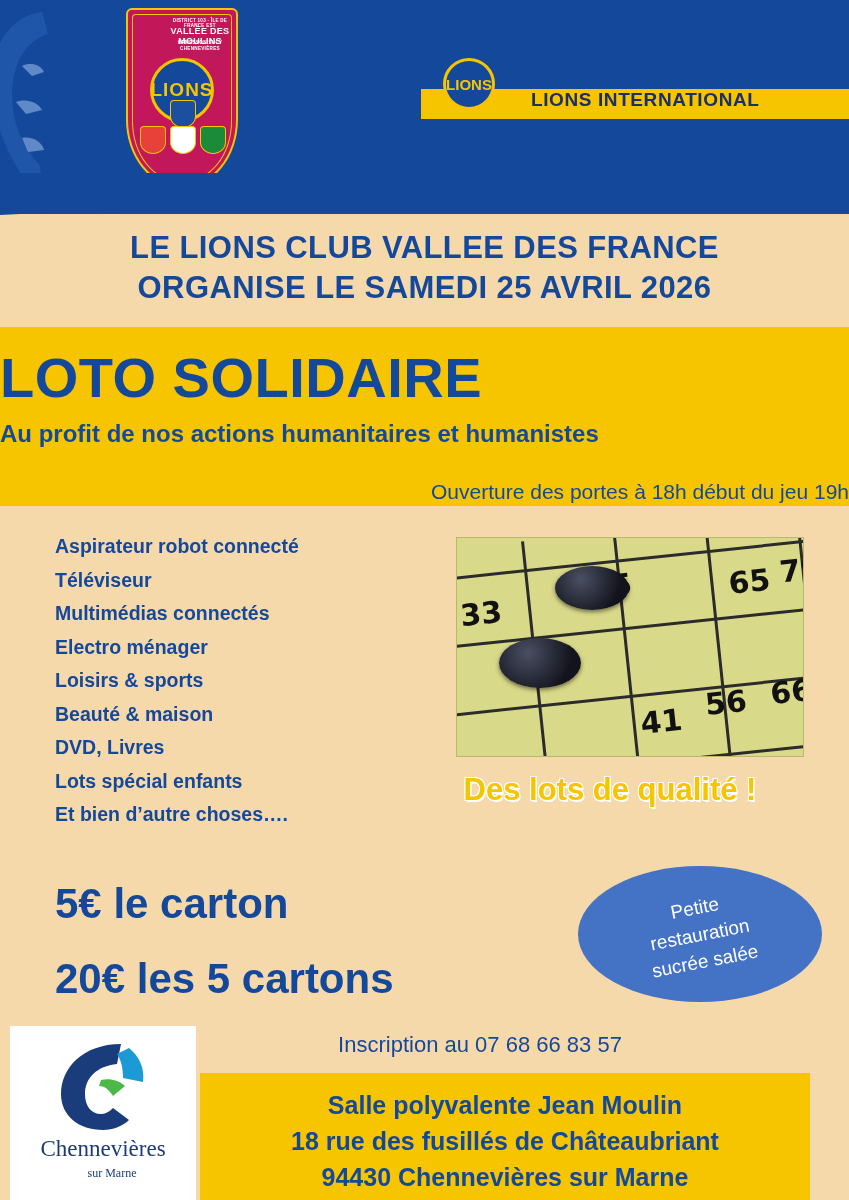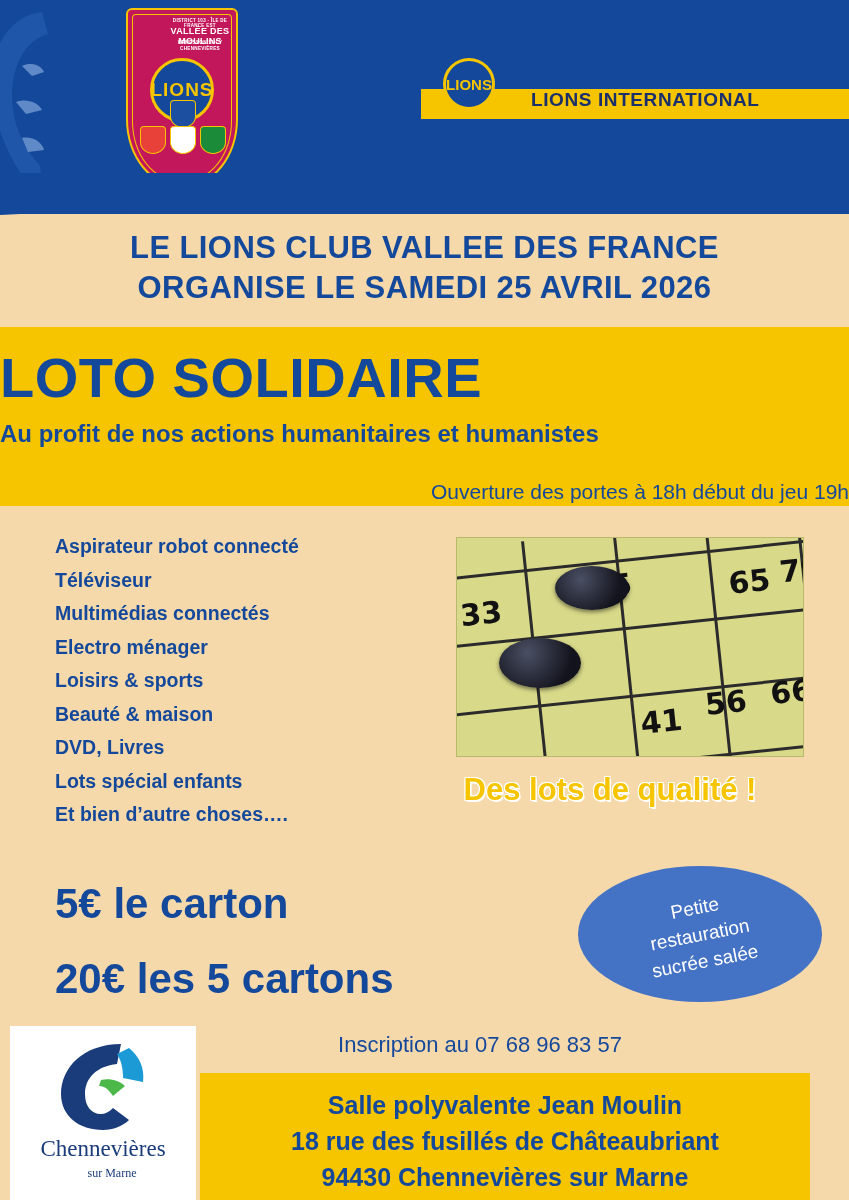--- a/index.html
+++ b/index.html
@@ -278,21 +278,21 @@
   <div class="price2">20€ les 5 cartons</div>
 
   <div class="ellipse">
     <div class="etxt">
       <div>Petite</div>
       <div>restauration</div>
       <div>sucrée salée</div>
     </div>
   </div>
 
-  <div class="inscription">Inscription au 07 68 96 83 57</div>
+  <div class="inscription">Inscription au 07 68 66 83 57</div>
 
   <div class="cheva">
     <svg class="swoosh" viewBox="0 0 120 96">
       <path d="M78 6 C40 6 18 30 18 56 C18 78 36 92 60 92 C70 92 80 88 86 82 L70 70 C66 74 62 76 58 76 C48 76 42 68 42 56 C42 40 54 28 74 26 Z" fill="#1b3c7a"></path>
       <path d="M86 10 C96 18 102 30 100 44 L80 40 C80 30 78 22 74 16 Z" fill="#1b9ad6"></path>
       <path d="M58 42 C66 40 76 42 82 48 L70 58 C66 52 62 48 56 48 Z" fill="#4cb849"></path>
     </svg>
     <div class="cname">Chennevières</div>
     <div class="csub">sur Marne</div>
   </div>

